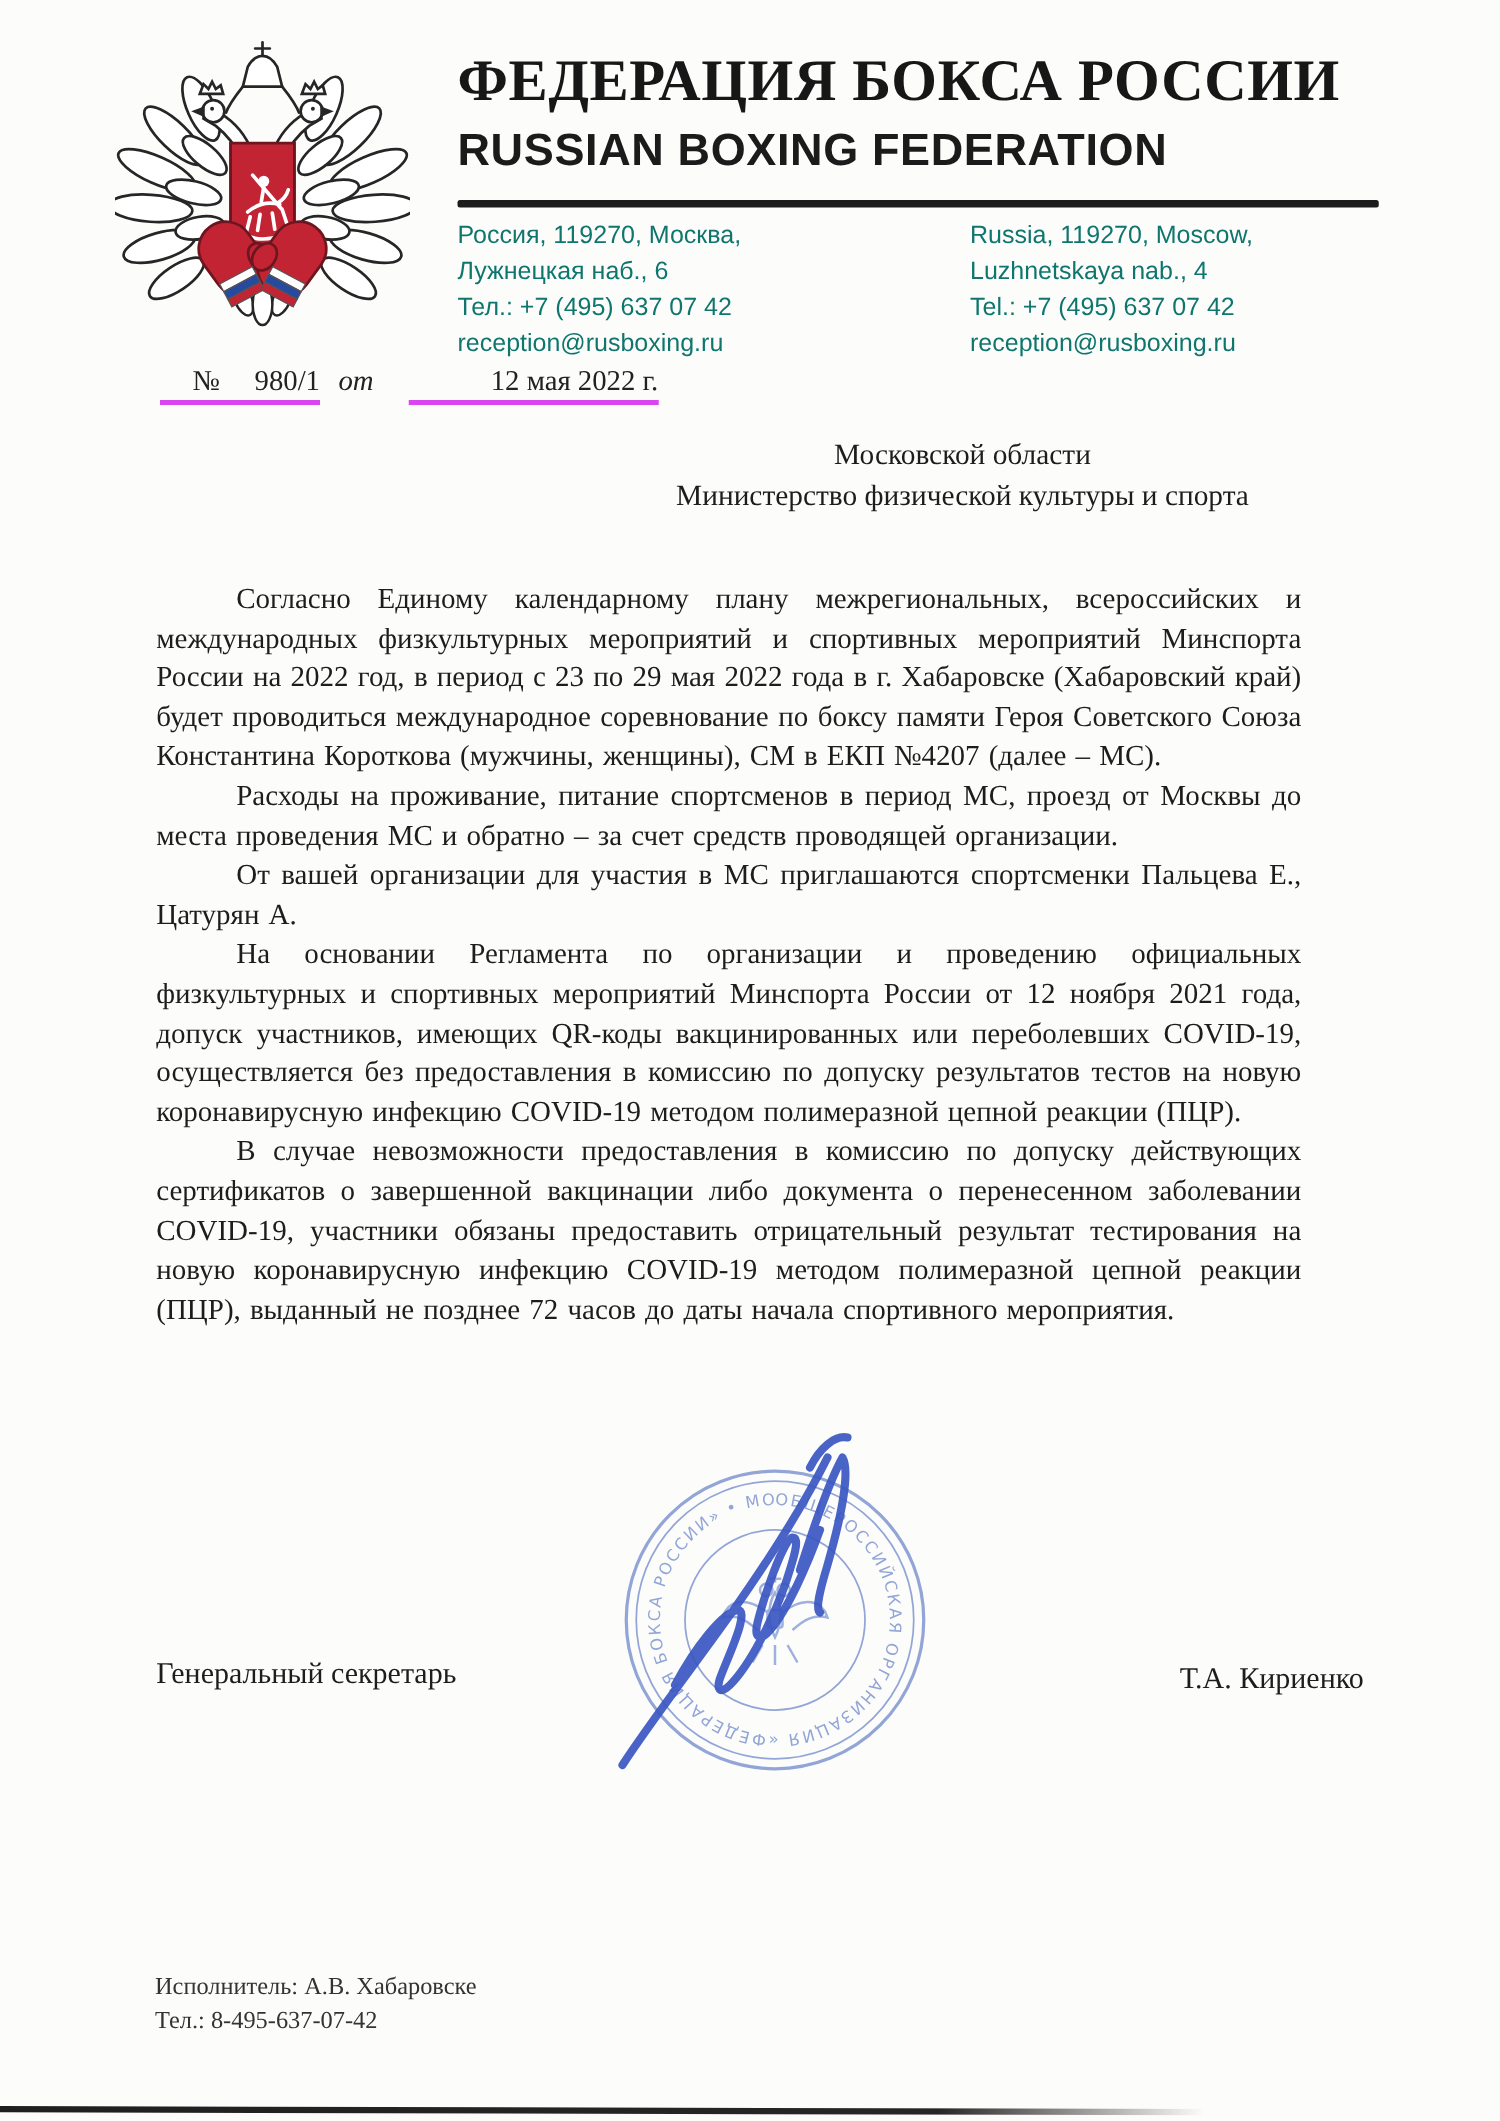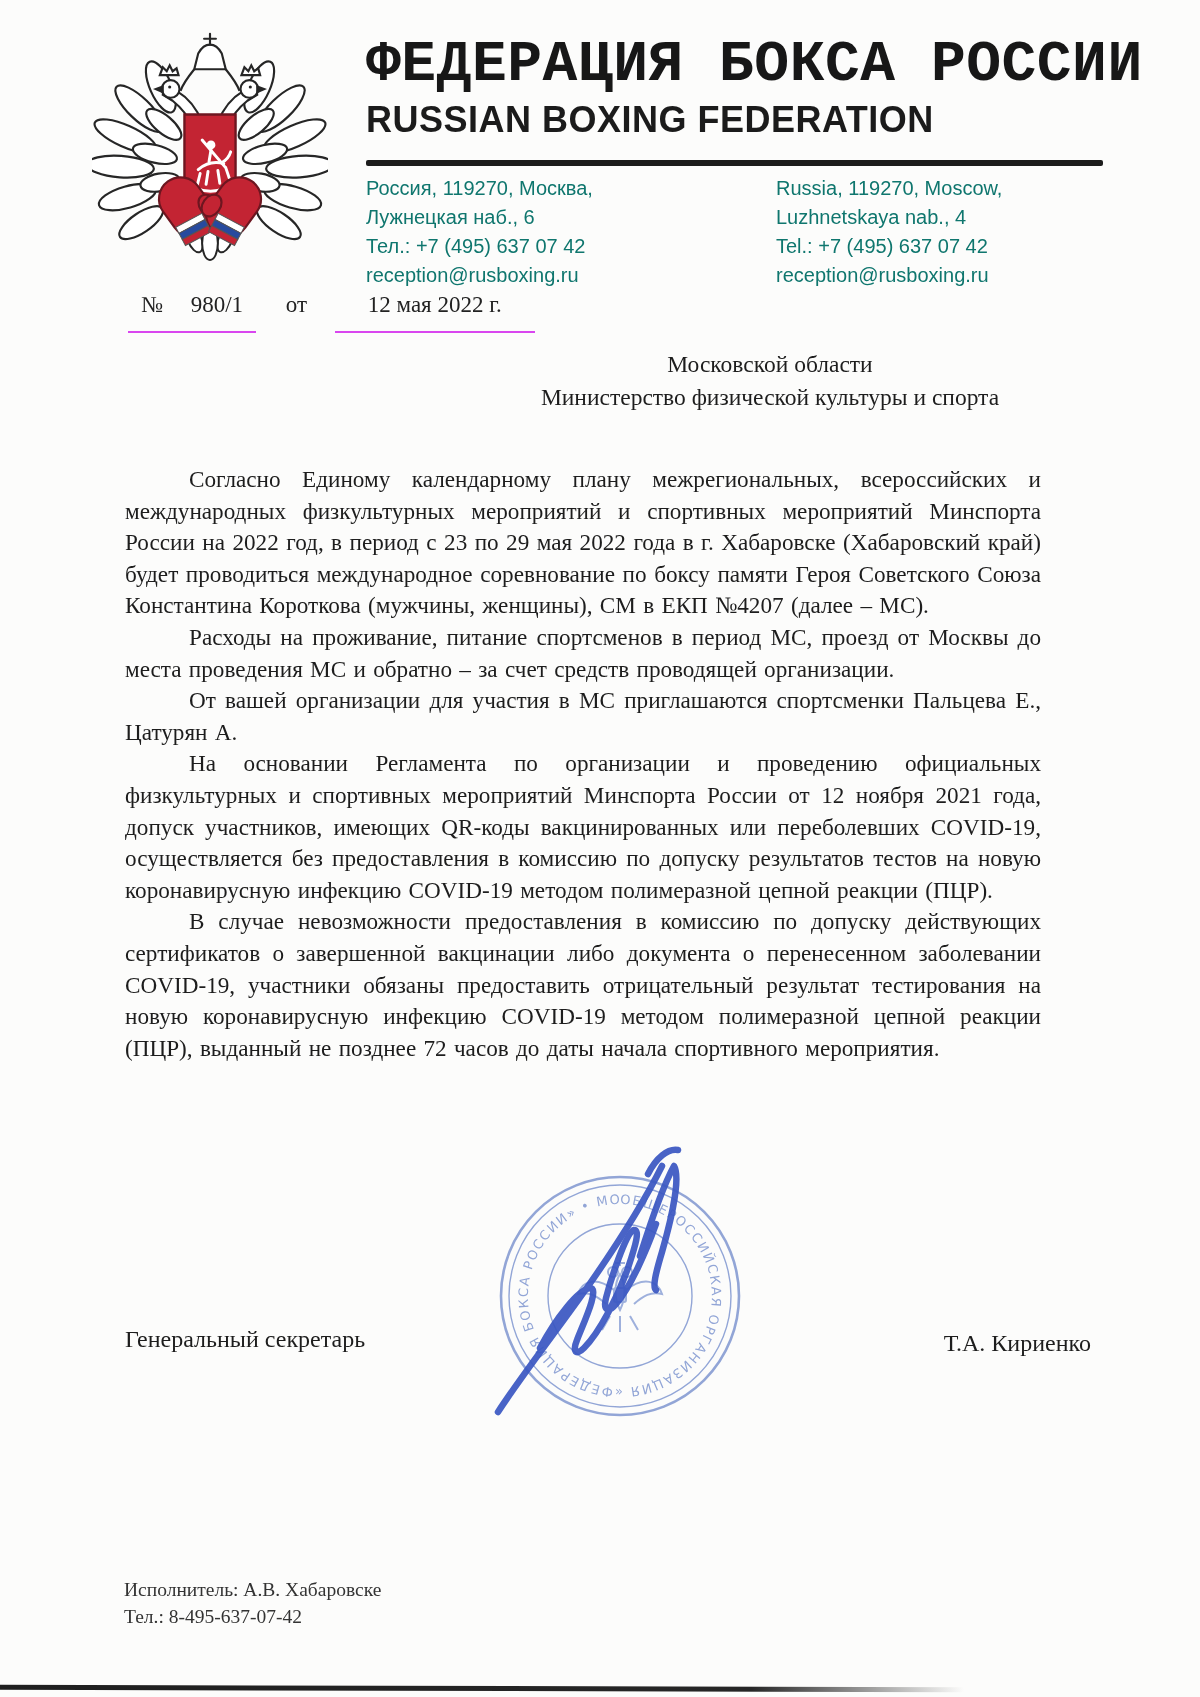--- a/index.html
+++ b/index.html
@@ -2,36 +2,36 @@
 <html lang="ru"><head>
 <meta charset="utf-8">
 <style>
   html,body{margin:0;padding:0;background:#ffffff;}
   .page{position:relative;width:1200px;height:1697px;background:#fcfcfb;overflow:hidden;
         font-family:"Liberation Serif",serif;color:#1f1f1f;}
 
   .emblem{position:absolute;left:92px;top:26px;width:236px;height:236px;}
 
   .masthead{position:absolute;left:366px;top:36px;width:760px;}
-  .title-ru{font-family:Liberation Mono, monospace;font-weight:800;font-size:58px;line-height:58px;
+  .title-ru{font-family:Liberation Serif, serif;font-weight:800;font-size:47px;line-height:58px;
             color:#171717;letter-spacing:.5px;white-space:nowrap;}
   .title-en{font-family:"Liberation Sans",sans-serif;font-weight:700;font-size:36px;line-height:52px;
             color:#1b1b1b;letter-spacing:.5px;white-space:nowrap;}
   .rule{position:absolute;left:366px;top:160px;width:737px;height:6px;background:#1c1c1c;border-radius:2px;}
 
   .addr{position:absolute;top:174px;font-family:"Liberation Sans",sans-serif;font-size:20px;
         line-height:29px;color:#0f766e;}
   .addr.ru{left:366px;}
   .addr.en{left:776px;}
 
   .refline{position:absolute;left:128px;top:292px;font-size:23px;white-space:nowrap;color:#222;}
-  .refline .seg{display:inline-block;border-bottom:2px solid #d946ef;text-align:center;padding-bottom:13px;}
+  .refline .seg{display:inline-block;border-bottom:4px solid #d946ef;text-align:right;padding-bottom:2px;}
   .seg.numseg{min-width:128px;}
   .seg.numseg .numval{margin-left:22px;}
-  .ot{margin-left:24px;}
+  .ot{margin-left:9px;font-style:italic;}
   .seg.dateseg{min-width:200px;margin-left:22px;}
 
   .recipient{position:absolute;left:450px;top:348px;width:640px;text-align:center;
              font-size:23.5px;line-height:33px;color:#1d1d1d;}
 
   .letter-body{position:absolute;left:125px;top:464px;width:916px;font-size:23.2px;
                line-height:31.6px;text-align:justify;color:#1d1d1d;word-spacing:1.5px;}
   .letter-body p{margin:0;text-indent:64px;}
 
   .signrow{position:absolute;left:125px;top:1326px;width:966px;font-size:24px;color:#1d1d1d;}

